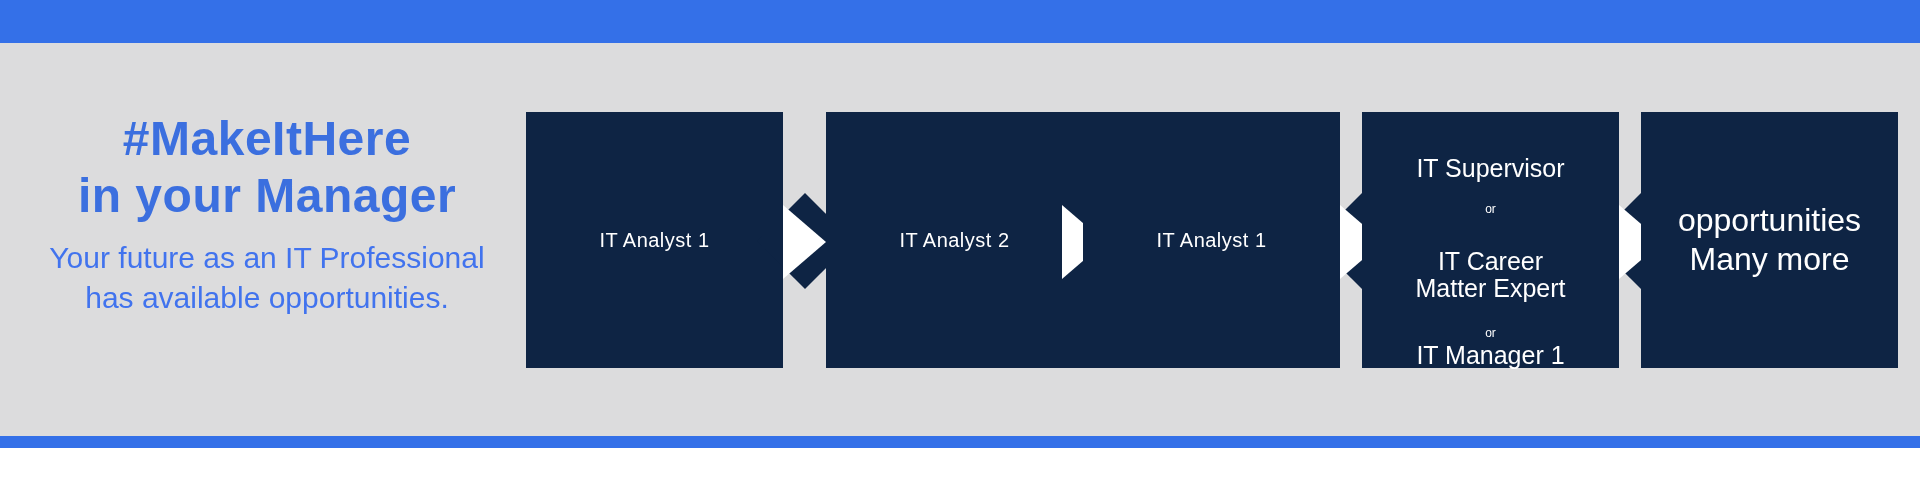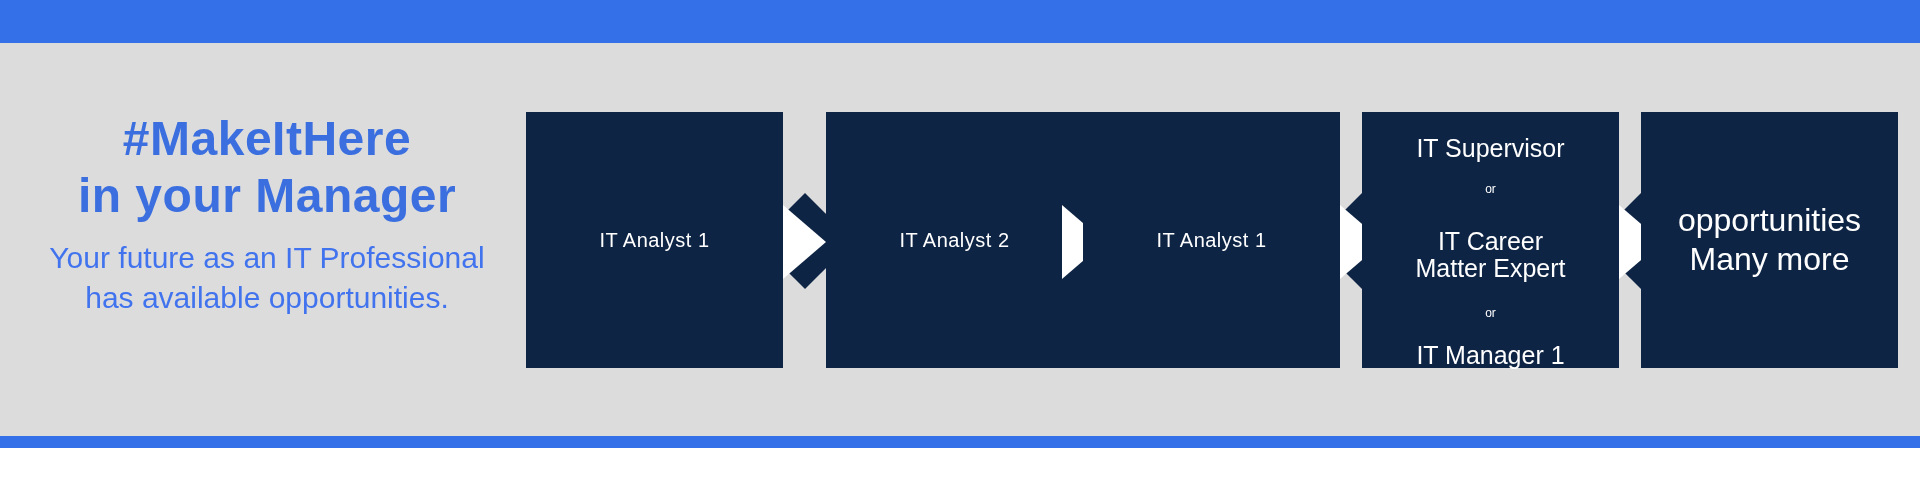--- a/index.html
+++ b/index.html
@@ -40,21 +40,21 @@
   .step-label{font-size:20px;letter-spacing:0.5px;}
 
   
   .s4{justify-content:flex-end;padding-top:26px;box-sizing:border-box;}
   .role{font-size:25px;line-height:25px;}
   .or{font-size:12px;line-height:20px;}
   .s4 .l2{margin-top:18px;}
   .s4 .l3{margin-top:30px;}
   .s4 .l4{margin-top:2px;}
   .s4 .l5{margin-top:22px;}
-  .s4 .l6{margin-top:20px;}
+  .s4 .l6{}
 
   
   .s5 .multi{font-size:32px;line-height:39px;text-align:center;}
   .s5 .multi span{display:block;}
 
   
   .diamond{position:absolute;top:207px;width:68px;height:68px;
            background:var(--box-navy);transform:rotate(45deg);}
   .d1{left:771px}.d2{left:1049px}.d3{left:1328px}.d4{left:1607px}
   .tri{position:absolute;top:205px;width:0;height:0;

